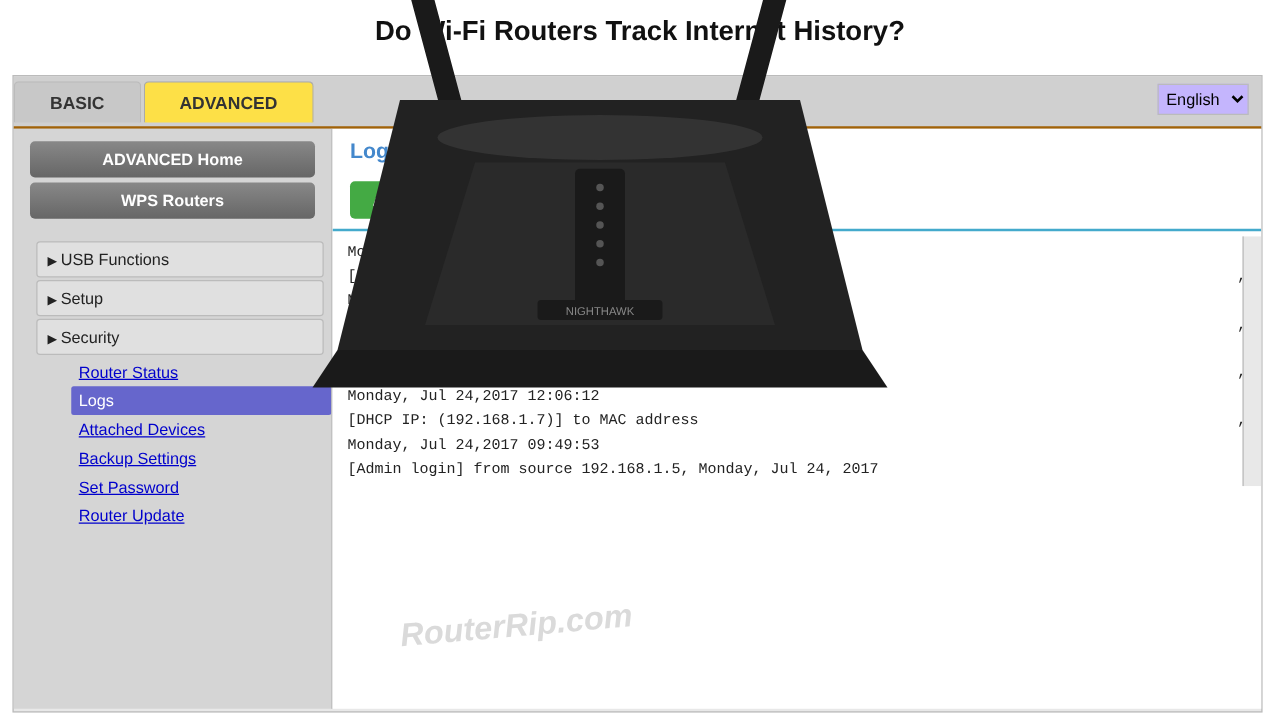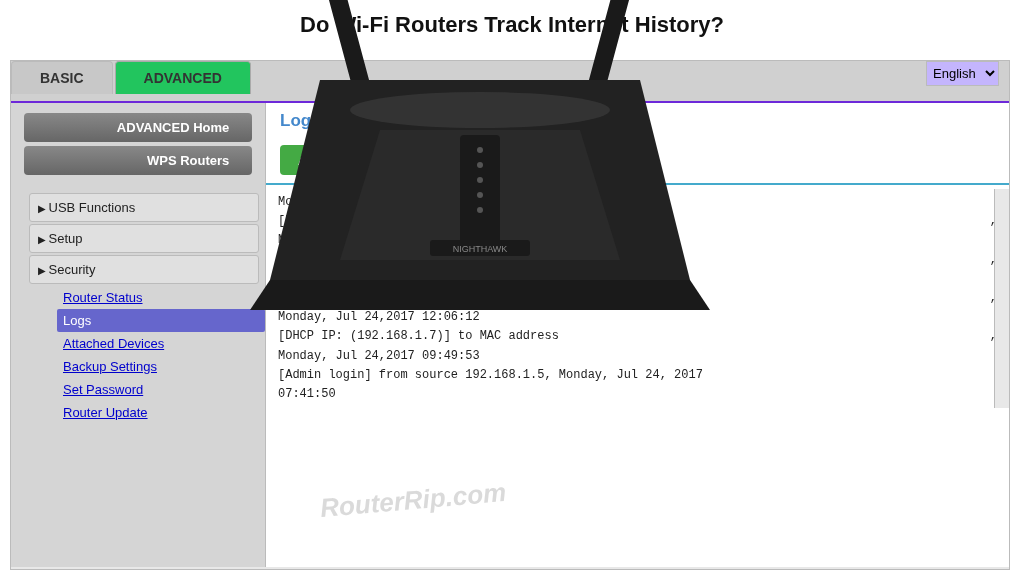--- a/index.html
+++ b/index.html
@@ -28,42 +28,42 @@
       left: 10px;
       width: 1000px;
       height: 510px;
       background: #e8e8e8;
       border: 1px solid #bbb;
     }
 
     
     .tab-bar {
       display: flex;
-      align-items: flex-start;
+      align-items: center;
       height: 42px;
       background: #d0d0d0;
-      border-bottom: 2px solid #6d28d9;
+      border-bottom: 2px solid #a16207;
       padding: 0 0 0 0;
     }
 
     .tab {
       padding: 8px 28px;
       border: 1px solid #bbb;
       border-bottom: none;
       cursor: pointer;
       font-size: 14px;
       font-weight: bold;
       color: #333;
       background: #c8c8c8;
       margin-right: 2px;
       border-radius: 4px 4px 0 0;
     }
 
     .tab.active {
-      background: #22c55e;
+      background: #fde047;
       color: #333;
       border-color: #aaa;
       z-index: 1;
     }
 
     
     .lang-select-area {
       margin-left: auto;
       margin-right: 10px;
       display: flex;
@@ -90,29 +90,29 @@
       background: #d5d5d5;
       border-right: 1px solid #bbb;
       flex-shrink: 0;
       overflow-y: auto;
     }
 
     .sidebar-btn {
       display: block;
       width: 90%;
       margin: 4px auto;
-      padding: 7px 23px;
+      padding: 7px 4px;
       background: linear-gradient(to bottom, #888, #666);
       color: #fff;
       border: none;
       border-radius: 4px;
       font-size: 13px;
       font-weight: bold;
       cursor: pointer;
-      text-align: right;
+      text-align: center;
     }
 
     .sidebar-section {
       padding: 6px 0 2px 12px;
     }
 
     .sidebar-collapsible {
       display: block;
       width: 95%;
       padding: 6px 8px;
@@ -380,23 +380,20 @@
         <div class="log-line">
           <span class="log-text">[DHCP IP: (192.168.1.7)] to MAC address</span>
           <span class="log-comma">,</span>
         </div>
         <div class="log-line">
           <span class="log-text">Monday, Jul 24,2017 09:49:53</span>
         </div>
         <div class="log-line">
           <span class="log-text">[Admin login] from source 192.168.1.5, Monday, Jul 24, 2017</span>
         </div>
-        <div class="log-line">
-          <span class="log-text">07:41:50</span>
-        </div>
       </div>
 
     </div>
   </div>
 </div>
 
 <div class="router-overlay">
   <svg class="router-svg" viewBox="0 0 500 400" xmlns="http://www.w3.org/2000/svg">
 
     <rect x="110" y="0" width="18" height="120" rx="6" fill="#1a1a1a" transform="rotate(-15, 119, 60)"></rect>

